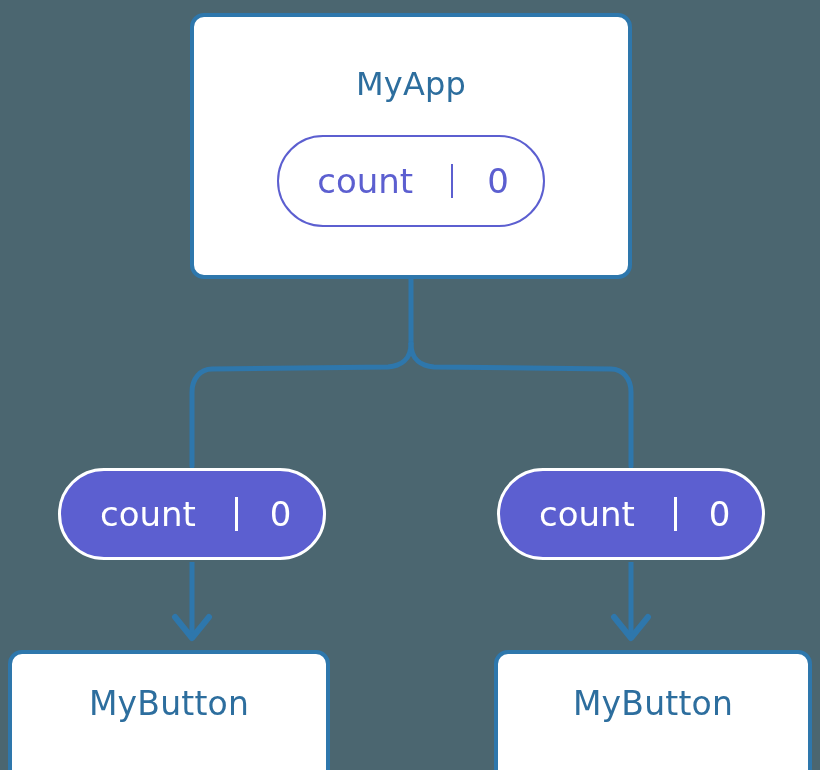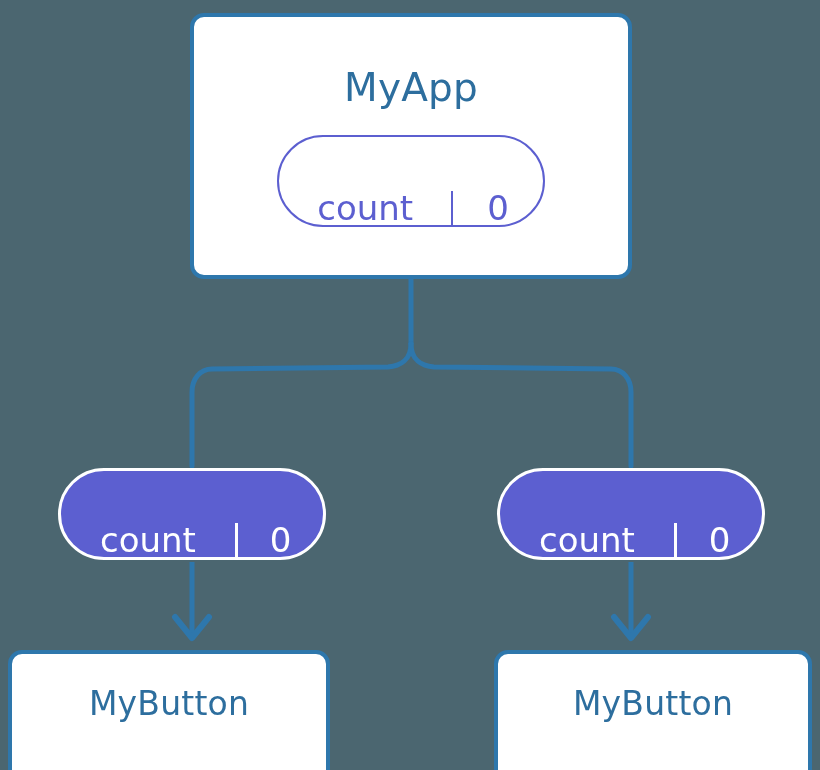--- a/index.html
+++ b/index.html
@@ -33,21 +33,21 @@
   .comp-box {
     position: absolute;
     background: #ffffff;
     border: 4px solid #2e77ac;
     border-radius: 14px;
     box-sizing: border-box;
     z-index: 3;
   }
   .comp-title {
     color: #2d6e9e;
-    font-size: 39px;
+    font-size: 32px;
     font-weight: 400;
     text-align: center;
     letter-spacing: 0.2px;
     white-space: nowrap;
   }
 
   
   #app-box {
     left: 190px;
     top: 13px;
@@ -67,21 +67,21 @@
   #button-box-right { left: 494px; width: 318px; }
   .button-box .comp-title {
     margin-top: 30px;
     font-size: 33px;
   }
 
   
   .pill {
     position: absolute;
     display: flex;
-    align-items: flex-end;
+    align-items: center;
     box-sizing: border-box;
     border-radius: 999px;
     z-index: 4;
     overflow: hidden;
   }
   .pill .pill-key,
   .pill .pill-val {
     display: flex;
     align-items: center;
     justify-content: center;

